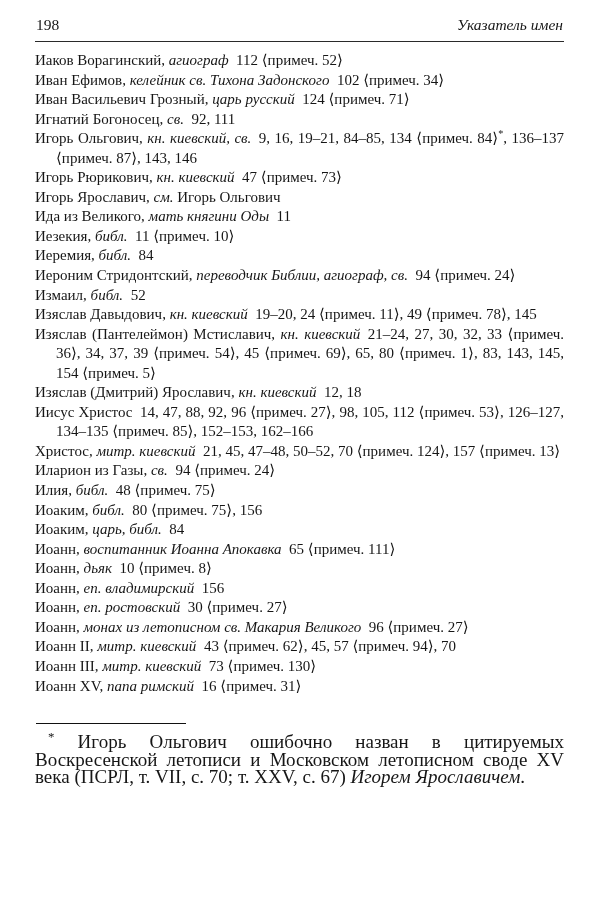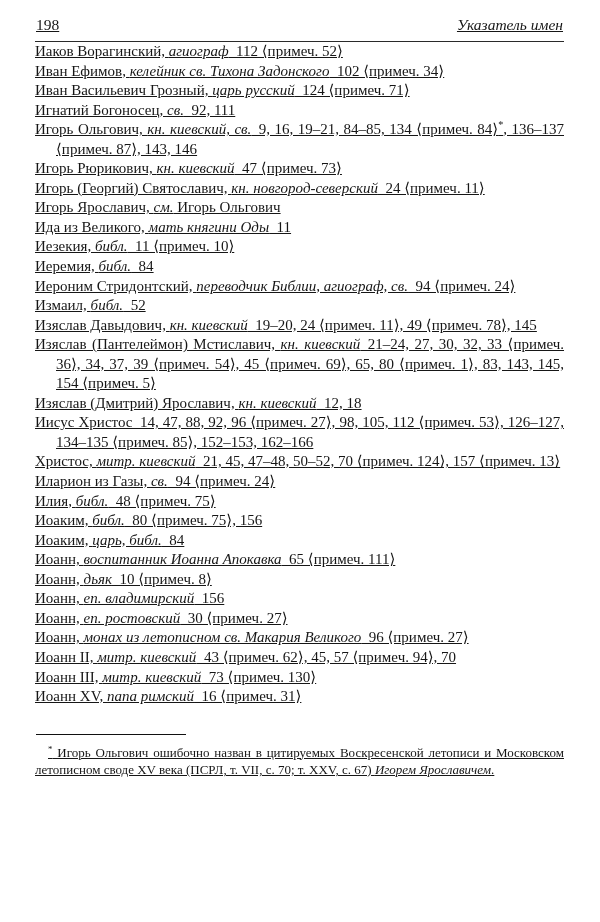--- a/index.html
+++ b/index.html
@@ -7,51 +7,50 @@
     position: relative;
     width: 600px;
     height: 922px;
     margin: 0 auto;
     background: #ffffff;
     color: #161616;
     font-family: "Liberation Serif", "DejaVu Serif", serif;
     box-sizing: border-box;
     padding: 16px 36px 0 35px;
     overflow: hidden;
-    text-decoration: underline;
   }
   .pg-header {
     display: flex;
     justify-content: space-between;
     align-items: baseline;
     font-size: 15.5px;
     padding: 0 1px 7px 1px;
     border-bottom: 1.6px solid #2a2a2a;
   }
   .pg-header .running-title { font-style: italic; }
-  .entry-list { }
+  .entry-list { margin-top: 9px; }
   p.entry {
     margin: 0;
     font-size: 15px;
     line-height: 19.55px;
     text-align: justify;
     padding-left: 21px;
     text-indent: -21px;
   }
   p.entry i, .footnote i { font-style: italic; }
   sup { font-size: 68%; line-height: 0; vertical-align: super; }
   .footnote-separator {
     width: 150px;
     height: 0;
     border-top: 1px solid #111;
     margin: 27px 0 9px 1px;
   }
   .footnote {
     margin: 0;
-    font-size: 13px;
+    font-size: 19px;
     line-height: 17.6px;
     text-align: justify;
     text-indent: 13px;
   }
 </style>
 </head>
 <body>
 
 <div class="page">
 
@@ -60,21 +59,20 @@
     <span class="running-title">Указатель имен</span>
   </div>
 
   <div class="entry-list">
       <p class="entry"><span>Иаков Ворагинский, </span><i>агиограф</i><span> 112 ⟨примеч. 52⟩</span></p>
       <p class="entry"><span>Иван Ефимов, </span><i>келейник св. Тихона Задонского</i><span> 102 ⟨примеч. 34⟩</span></p>
       <p class="entry"><span>Иван Васильевич Грозный, </span><i>царь русский</i><span> 124 ⟨примеч. 71⟩</span></p>
       <p class="entry"><span>Игнатий Богоносец, </span><i>св.</i><span> 92, 111</span></p>
       <p class="entry"><span>Игорь Ольгович, </span><i>кн. киевский, св.</i><span> 9, 16, 19–21, 84–85, 134 ⟨примеч. 84⟩</span><sup>*</sup><span>, 136–137 ⟨примеч. 87⟩, 143, 146</span></p>
       <p class="entry"><span>Игорь Рюрикович, </span><i>кн. киевский</i><span> 47 ⟨примеч. 73⟩</span></p>
-      <p class="entry"><span>Игорь (Георгий) Святославич, </span><i>кн. новгород-северский</i><span> 24 ⟨примеч. 11⟩</span></p>
       <p class="entry"><span>Игорь Ярославич, </span><i>см.</i><span> Игорь Ольгович</span></p>
       <p class="entry"><span>Ида из Великого, </span><i>мать княгини Оды</i><span> 11</span></p>
       <p class="entry"><span>Иезекия, </span><i>библ.</i><span> 11 ⟨примеч. 10⟩</span></p>
       <p class="entry"><span>Иеремия, </span><i>библ.</i><span> 84</span></p>
       <p class="entry"><span>Иероним Стридонтский, </span><i>переводчик Библии, агиограф, св.</i><span> 94 ⟨примеч. 24⟩</span></p>
       <p class="entry"><span>Измаил, </span><i>библ.</i><span> 52</span></p>
       <p class="entry"><span>Изяслав Давыдович, </span><i>кн. киевский</i><span> 19–20, 24 ⟨примеч. 11⟩, 49 ⟨примеч. 78⟩, 145</span></p>
       <p class="entry"><span>Изяслав (Пантелеймон) Мстиславич, </span><i>кн. киевский</i><span> 21–24, 27, 30, 32, 33 ⟨примеч. 36⟩, 34, 37, 39 ⟨примеч. 54⟩, 45 ⟨примеч. 69⟩, 65, 80 ⟨примеч. 1⟩, 83, 143, 145, 154 ⟨примеч. 5⟩</span></p>
       <p class="entry"><span>Изяслав (Дмитрий) Ярославич, </span><i>кн. киевский</i><span> 12, 18</span></p>
       <p class="entry"><span>Иисус Христос 14, 47, 88, 92, 96 ⟨примеч. 27⟩, 98, 105, 112 ⟨примеч. 53⟩, 126–127, 134–135 ⟨примеч. 85⟩, 152–153, 162–166</span></p>

